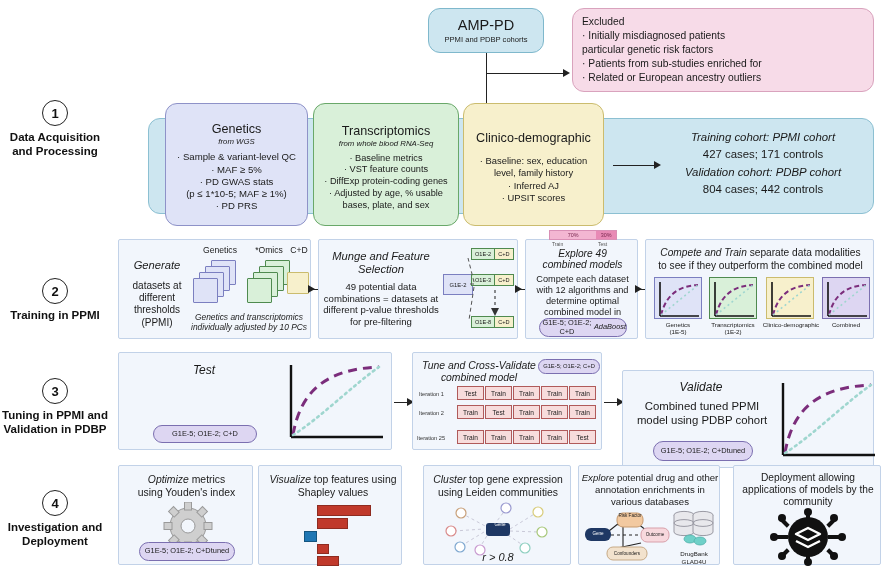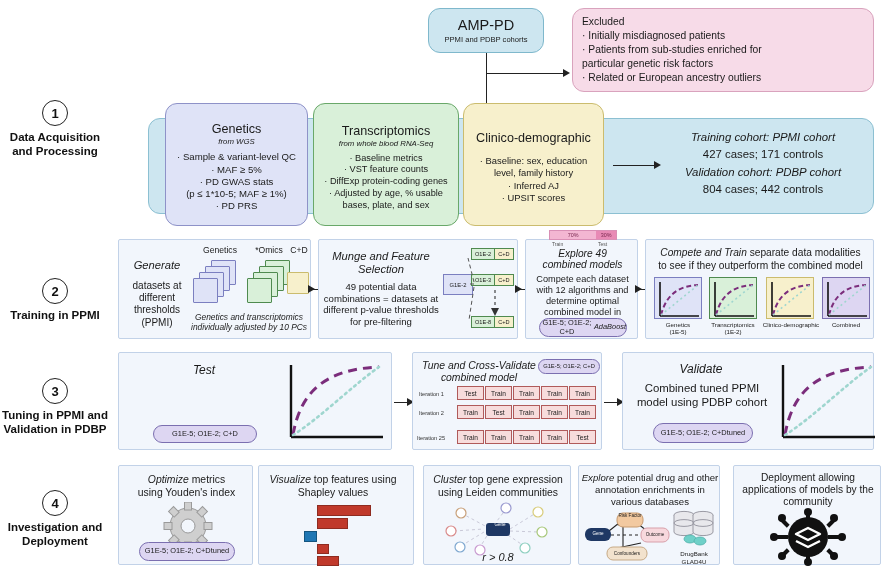--- a/index.html
+++ b/index.html
@@ -113,22 +113,22 @@
 </div>
 
 <div class="box ctr" id="ampd">
   <div class="t1">AMP-PD</div>
   <div class="t2">PPMI and PDBP cohorts</div>
 </div>
 
 <div class="box" id="excluded">
   <div>Excluded</div>
   <div>· Initially misdiagnosed patients</div>
+  <div>particular genetic risk factors</div>
   <div>· Patients from sub-studies enriched for</div>
-  <div>particular genetic risk factors</div>
   <div>· Related or European ancestry outliers</div>
 </div>
 
 <div class="arv" style="left:486px; top:53px; height:50px;"></div>
 <div class="ar" style="left:486px; top:73px; width:78px;"></div>
 <div class="arh" style="left:563px; top:69px;"></div>
 
 <div class="box" id="cohort">
   <div class="txt">
     <div class="it">Training cohort: PPMI cohort</div>
@@ -335,21 +335,21 @@
   <div class="cvlab" style="left:4px; top:82px;">Iteration 25</div>
   <div class="cvcell" style="left:44px; top:77px; width:27px; height:14px;">Train</div>
   <div class="cvcell" style="left:72px; top:77px; width:27px; height:14px;">Train</div>
   <div class="cvcell" style="left:100px; top:77px; width:27px; height:14px;">Train</div>
   <div class="cvcell" style="left:128px; top:77px; width:27px; height:14px;">Train</div>
   <div class="cvcell" style="left:156px; top:77px; width:27px; height:14px;">Test</div>
 </div>
 <div class="ar" style="left:604px; top:402px; width:14px;"></div>
 <div class="arh" style="left:617px; top:398px;"></div>
 
-<div class="panel" style="left:622px; top:352px; width:252px; height:98px;">
+<div class="panel" style="left:622px; top:370px; width:252px; height:98px;">
   <div class="abs it" style="left:8px; top:9px; width:140px; text-align:center; font-size:12px;">Validate</div>
   <div class="abs" style="left:6px; top:28px; width:146px; text-align:center; font-size:11.4px; line-height:1.24;">Combined tuned PPMI model using PDBP cohort</div>
   <div class="pill abs" style="left:30px; top:70px; width:100px; height:20px;">
     <div>G1E-5; O1E-2; C+D</div>
     <div>tuned</div>
   </div>
   <svg width="110" height="86" style="position:absolute; left:148px; top:6px;">
     <path d="M12 78 L12 6" stroke="#111" stroke-width="2.4"></path>
     <path d="M12 78 L104 78" stroke="#111" stroke-width="2.4"></path>
     <path d="M14 76 C22 28, 52 10, 100 8" stroke="#7b2d7b" stroke-width="3" fill="none" stroke-dasharray="9,6"></path>
@@ -375,21 +375,21 @@
       <rect x="16" y="-3.5" width="8" height="7" transform="rotate(45)"></rect>
       <circle r="7" fill="#f2f6fc"></circle>
     </g>
   </svg>
   <div class="pill abs" style="left:20px; top:76px; width:96px; height:19px;">
     <div>G1E-5; O1E-2; C+D</div>
     <div>tuned</div>
   </div>
 </div>
 
-<div class="panel" style="left:258px; top:465px; width:156px; height:100px;">
+<div class="panel" style="left:258px; top:465px; width:144px; height:100px;">
   <div class="abs" style="left:4px; top:8px; width:140px; text-align:center; font-size:10.4px;">
     <span class="it">Visualize</span><span> top features using</span>
   </div>
   <div class="abs" style="left:4px; top:21px; width:140px; text-align:center; font-size:10.4px;">Shapley values</div>
   <div class="sbar" style="left:58px; top:39px; width:54px; height:11px; background:#c0392b; border-color:#8e2b20;"></div>
   <div class="sbar" style="left:58px; top:52px; width:31px; height:11px; background:#c0392b; border-color:#8e2b20;"></div>
   <div class="sbar" style="left:45px; top:65px; width:13px; height:11px; background:#1f77b4; border-color:#14557f;"></div>
   <div class="sbar" style="left:58px; top:78px; width:12px; height:10px; background:#c0392b; border-color:#8e2b20;"></div>
   <div class="sbar" style="left:58px; top:90px; width:22px; height:10px; background:#c0392b; border-color:#8e2b20;"></div>
 </div>

